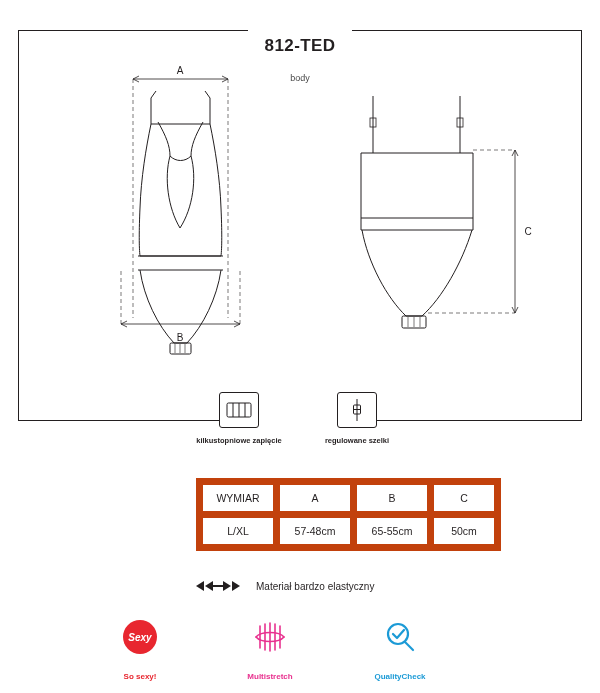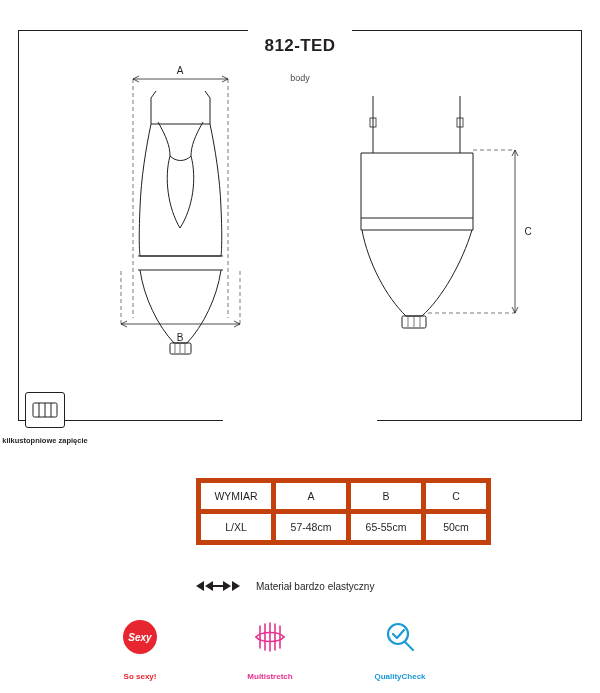--- a/index.html
+++ b/index.html
@@ -71,20 +71,21 @@
   }
   .drawing svg { display: block; }
 
   
   .features {
     position: absolute;
     top: 392px;
     left: 0;
     width: 596px;
     display: flex;
+    justify-content: center;
     gap: 28px;
   }
   .feature {
     width: 90px;
     text-align: center;
   }
   .feature .glyph {
     width: 38px;
     height: 34px;
     margin: 0 auto 8px auto;
@@ -106,21 +107,21 @@
   .table-wrap {
     position: absolute;
     top: 478px;
     left: 196px;
   }
   table.sizes {
     border-collapse: collapse;
     font-size: 10.5px;
   }
   table.sizes td {
-    border: 5px solid #c2410c;
+    border: 7px solid #c2410c;
     height: 26px;
     text-align: center;
     padding: 0 6px;
     white-space: nowrap;
     color: #231f20;
   }
   table.sizes .c0 { width: 58px; }
   table.sizes .c1 { width: 58px; }
   table.sizes .c2 { width: 58px; }
   table.sizes .c3 { width: 48px; }
@@ -294,20 +295,32 @@
             <rect x="1" y="1" width="24" height="14" rx="1.5"></rect>
             <line x1="7" y1="1" x2="7" y2="15"></line>
             <line x1="13" y1="1" x2="13" y2="15"></line>
             <line x1="19" y1="1" x2="19" y2="15"></line>
           </g>
         </svg>
       </div>
       <div class="cap">kilkustopniowe zapięcie</div>
     </div>
 
+    <div class="feature">
+      <div class="glyph">
+        <svg width="22" height="24" viewBox="0 0 22 24" xmlns="http://www.w3.org/2000/svg">
+          <g fill="none" stroke="#231f20" stroke-width="1">
+            <line x1="11" y1="1" x2="11" y2="23"></line>
+            <rect x="7.5" y="7" width="7" height="9" rx="1"></rect>
+            <line x1="7.5" y1="11.5" x2="14.5" y2="11.5"></line>
+          </g>
+        </svg>
+      </div>
+      <div class="cap">regulowane szelki</div>
+    </div>
   </div>
 
   <div class="table-wrap">
     <table class="sizes">
       <tbody>
         <tr class="head">
           <td class="c0">WYMIAR</td>
           <td class="c1">A</td>
           <td class="c2">B</td>
           <td class="c3">C</td>

